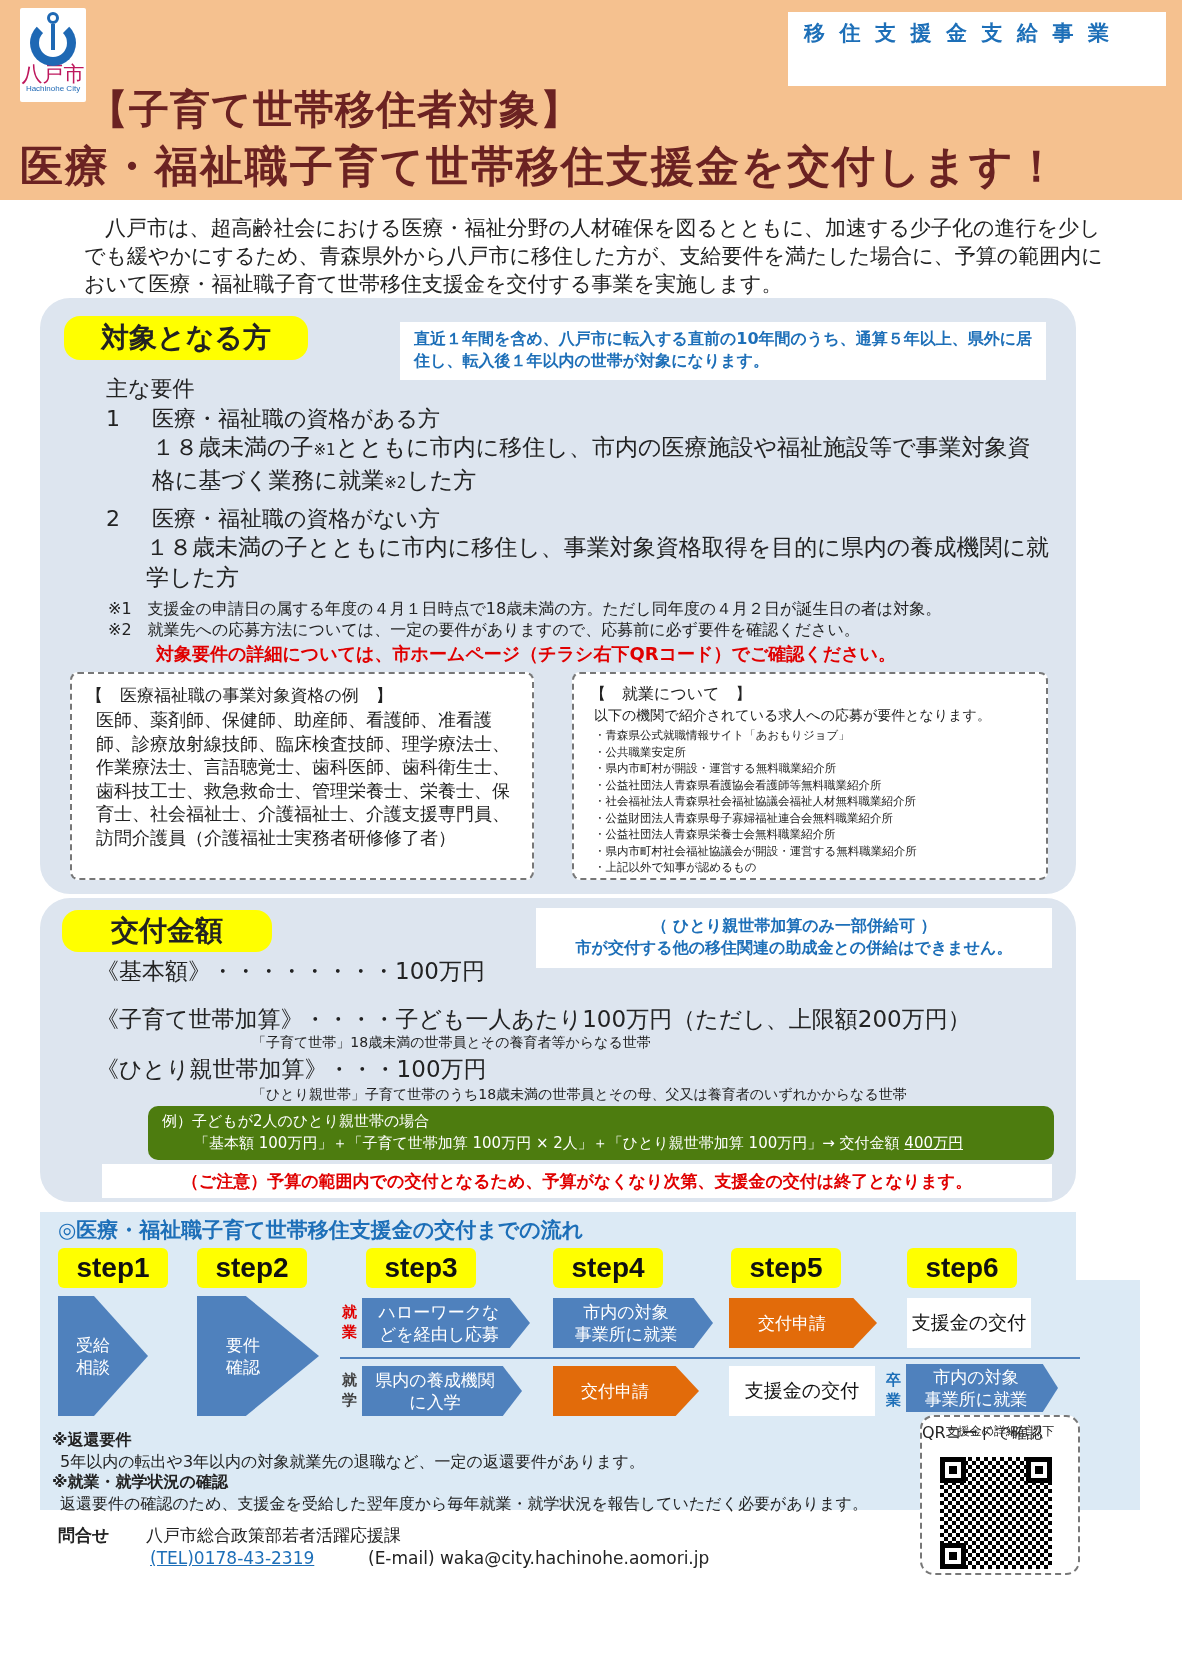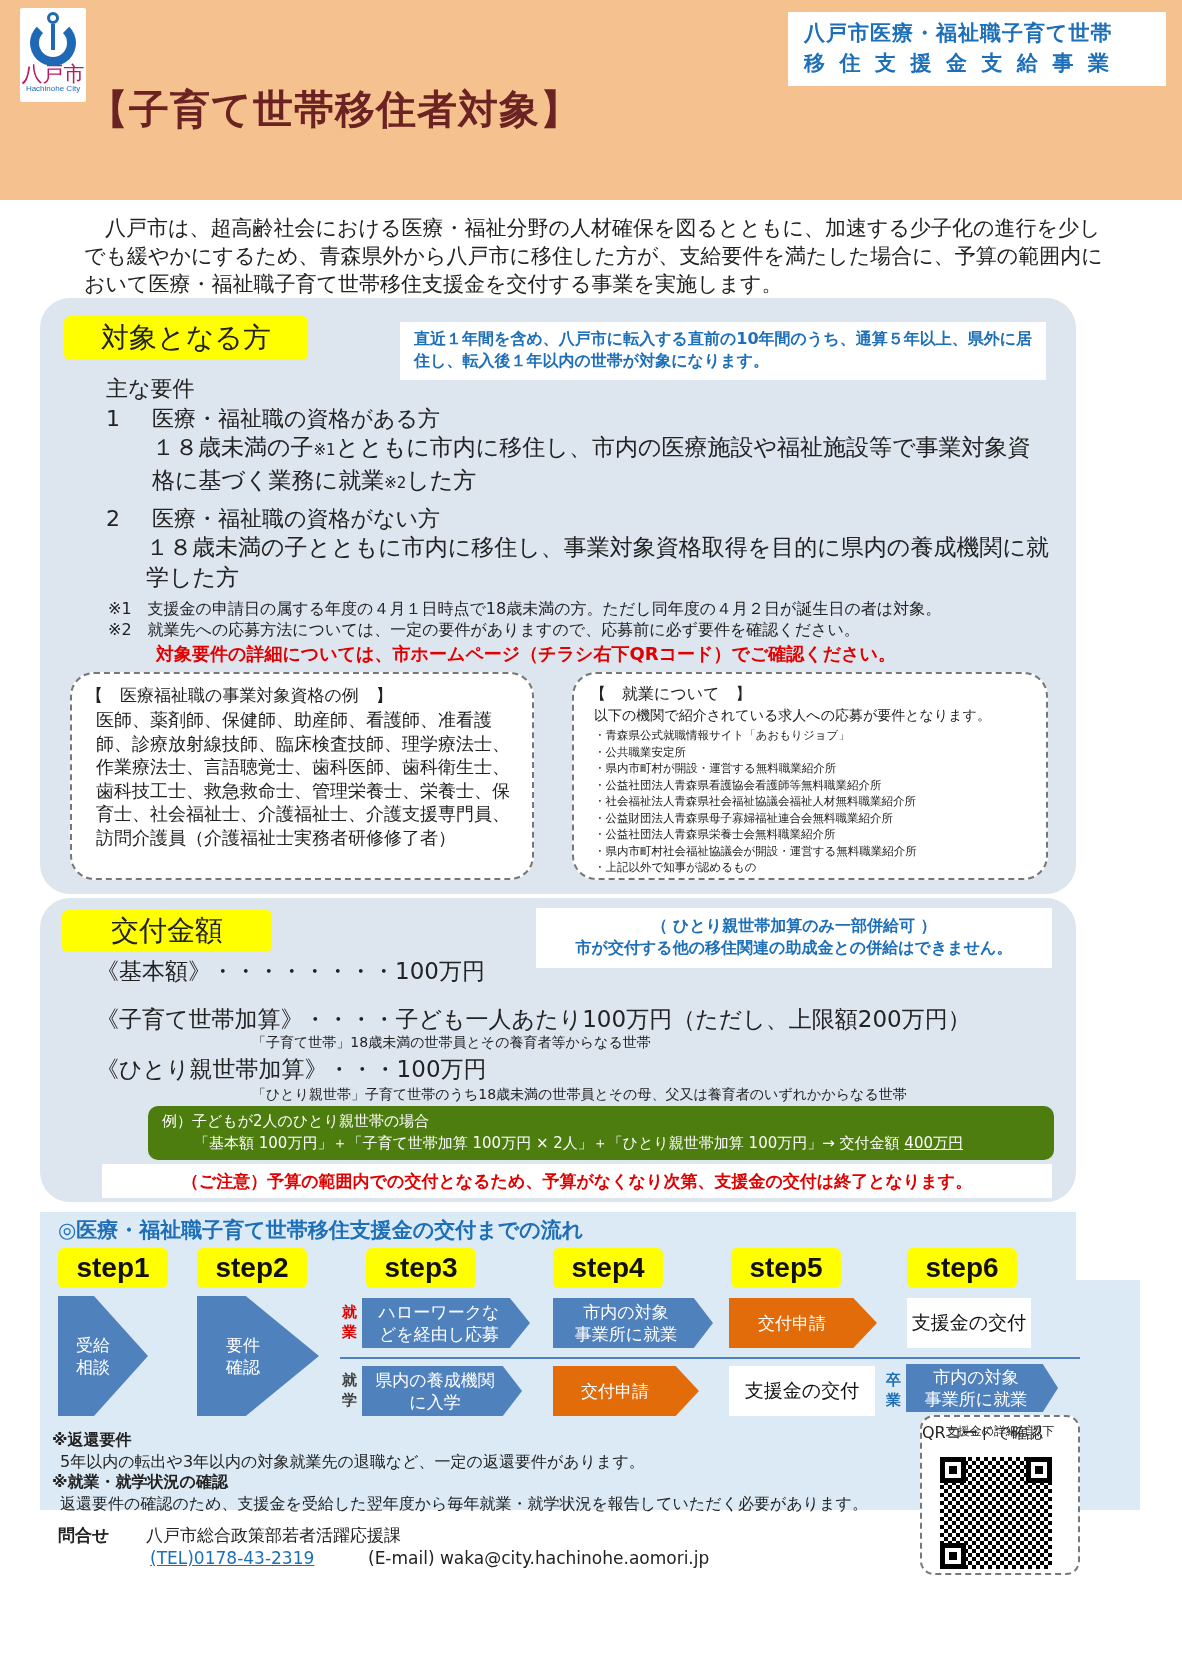--- a/index.html
+++ b/index.html
@@ -11,26 +11,26 @@
 .logo-mark .pin{position:absolute;left:17px;top:0;width:12px;height:12px;border:3px solid #1e68b4;border-radius:50%}
 .logo-mark .stem{position:absolute;left:21px;top:12px;width:4px;height:26px;background:#1e68b4}
 .logo-name{font-size:21px;line-height:20px;color:#be185d;margin-top:-2px}
 .logo-en{font-size:8px;color:#1e68b4;line-height:10px;font-family:"Liberation Sans",sans-serif}
 .badge{position:absolute;left:788px;top:12px;width:378px;height:74px;background:#fff;color:#1d6fb8;font-weight:bold;font-size:21px;line-height:30px;padding:6px 0 0 16px;letter-spacing:1px}
 .badge .l2{letter-spacing:14.5px}
 .title1{position:absolute;left:88px;top:82px;font-size:40px;font-weight:bold;color:#6b2222;letter-spacing:1px}
 .title2{position:absolute;left:20px;top:138px;font-size:43px;font-weight:bold;color:#6b2222;letter-spacing:2px}
 .intro{position:absolute;left:84px;top:214px;width:1020px;font-size:21px;line-height:28px;color:#222}
 .panel{position:absolute;background:#dde5ef;border-radius:30px}
-.yellow-tag{position:absolute;background:#ffff00;border-radius:6px;font-weight:normal;color:#222;text-align:center}
+.yellow-tag{position:absolute;background:#ffff00;border-radius:16px;font-weight:bold;color:#222;text-align:center}
 .note-white{position:absolute;background:#fff;color:#1d6fb8;font-weight:bold}
 .req{position:absolute;font-size:22px;color:#222;line-height:30px}
 .small{position:absolute;font-size:16px;color:#222;line-height:20px}
 .red{color:#e00000;font-weight:bold}
-.dash-box{position:absolute;background:#fff;border:2px dashed #777;border-radius:24px}
+.dash-box{position:absolute;background:#fff;border:2px dashed #777;border-radius:8px}
 .flow{position:absolute;left:40px;top:1280px;width:1100px;height:230px;background:#dceaf5}
 .arrow{position:absolute;color:#fff;font-size:17px;text-align:center;line-height:22px;display:flex;align-items:center;justify-content:center}
 .blue{background:#4f81bd}
 .orange{background:#e26b0a}
 .step{position:absolute;width:110px;height:40px;background:#ffff00;border-radius:6px;font-family:"Liberation Sans",sans-serif;font-weight:bold;font-size:28px;line-height:40px;text-align:center;color:#111}
 .vlabel{position:absolute;width:16px;font-size:15px;font-weight:bold;line-height:20px}
 .whitebox{position:absolute;background:#fff;font-size:19px;color:#111;display:flex;align-items:center;justify-content:center}
 </style>
 </head>
 <body>
@@ -39,24 +39,24 @@
   <div class="logo">
     <div class="logo-mark">
       <div class="ring"></div>
         <div class="pin"></div>
         <div class="stem"></div>
     </div>
     <div class="logo-name">八戸市</div>
     <div class="logo-en">Hachinohe City</div>
   </div>
   <div class="badge">
-    <div>八戸市医療・福祉職子育て世帯</div>
     <div class="l2">移住支援金支給事業</div>
   </div>
   <div class="title1">【子育て世帯移住者対象】</div>
+  <div class="title2">医療・福祉職子育て世帯移住支援金を交付します！</div>
 </div>
 
 <div class="intro">　八戸市は、超高齢社会における医療・福祉分野の人材確保を図るとともに、加速する少子化の進行を少しでも緩やかにするため、青森県外から八戸市に移住した方が、支給要件を満たした場合に、予算の範囲内において医療・福祉職子育て世帯移住支援金を交付する事業を実施します。</div>
 
 <div class="panel" style="left:40px;top:298px;width:1036px;height:596px;"></div>
 <div class="yellow-tag" style="left:64px;top:316px;width:244px;height:44px;font-size:28px;line-height:44px;">対象となる方</div>
 <div class="note-white" style="left:400px;top:322px;width:646px;height:58px;font-size:16px;line-height:22px;padding:6px 14px;">直近１年間を含め、八戸市に転入する直前の10年間のうち、通算５年以上、県外に居住し、転入後１年以内の世帯が対象になります。</div>
 
 <div class="req" style="left:106px;top:374px;">主な要件</div>
 <div class="req" style="left:106px;top:404px;">1</div>

